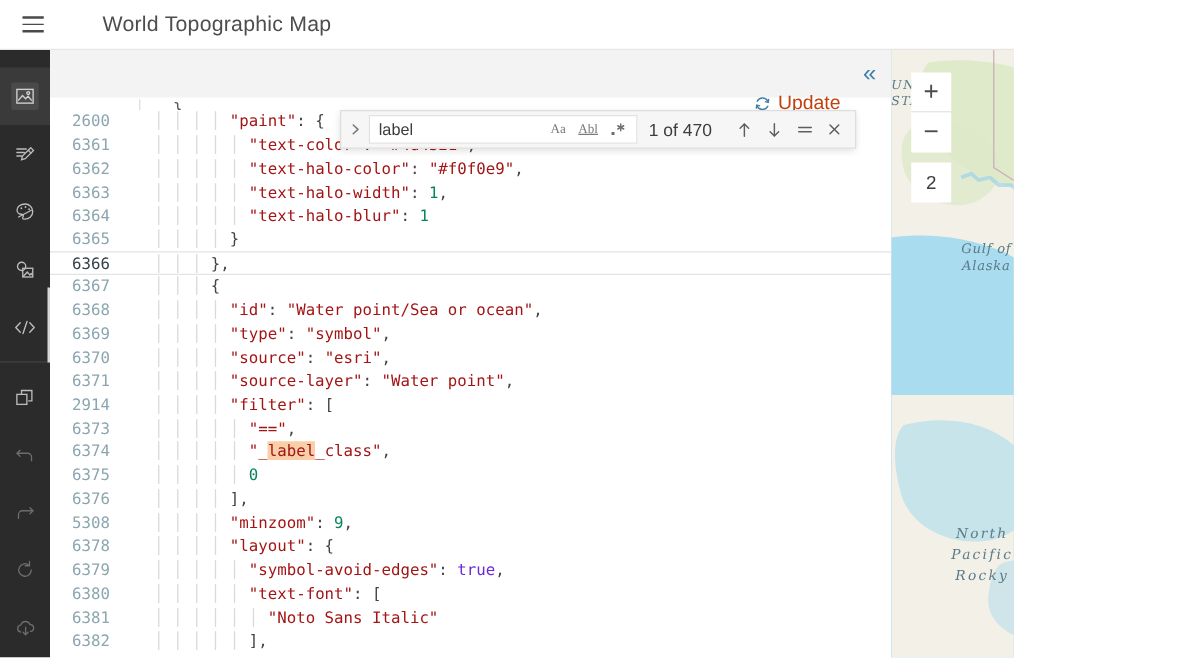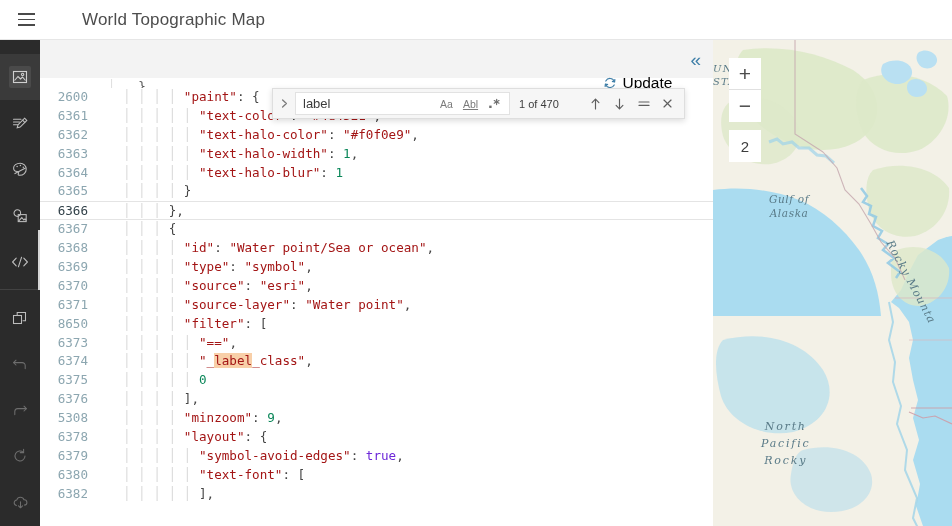--- a/index.html
+++ b/index.html
@@ -2,21 +2,21 @@
 <html><head>
 <meta charset="utf-8">
 <style>
   * { box-sizing: border-box; margin: 0; padding: 0; }
   html, body {
     width: 952px; height: 526px;
     overflow: hidden;
     font-family: "Liberation Sans", sans-serif;
     background: #ffffff;
   }
-  #app { position: relative; width: 952px; height: 526px; overflow: hidden; }
+  #app { position: relative; width: 811px; height: 526px; overflow: hidden; }
 
   
   .header {
     position: absolute; left: 0; top: 0; width: 952px; height: 40px;
     background: #ffffff;
     border-bottom: 1px solid #e6e6e6;
     display: flex; align-items: center;
   }
   .hamburger {
     width: 40px; height: 40px; margin-left: 6px;
@@ -64,21 +64,21 @@
   }
   .editor-topbar {
     position: absolute; left: 0; top: 0; width: 673px; height: 38px;
     background: #f3f3f3;
     display: flex; align-items: center; justify-content: flex-end;
     padding-right: 10px; gap: 10px;
     z-index: 5;
   }
   .update-btn {
     display: flex; align-items: center; gap: 5px;
-    color: #000000; font-size: 15.5px; cursor: pointer;
+    color: #c2410c; font-size: 15.5px; cursor: pointer;
     padding: 2px 4px;
     margin-top: 48px;
   }
   .collapse-btn {
     color: #3f7fa8; font-size: 19px; cursor: pointer;
     line-height: 1; padding: 0 4px;
     letter-spacing: -2px;
   }
 
   
@@ -135,25 +135,25 @@
     display: flex; align-items: center;
   }
   .find-input {
     border: 0; outline: none; background: transparent;
     font-size: 13px; color: #3b3b3b; width: 130px; padding-left: 7px;
     font-family: "Liberation Sans", sans-serif;
   }
   .find-opts { display: flex; align-items: center; gap: 5px; margin-left: auto; padding-right: 5px; }
   .opt {
     width: 19px; height: 19px; display:flex; align-items:center; justify-content:center;
-    color: #7a7a7a; font-size: 10.5px; cursor: pointer; border-radius: 2px;
+    color: #7a7a7a; font-size: 10.5px; cursor: pointer; border-radius: 2px; font-family: Liberation Serif, serif;
   }
   .opt.abl { text-decoration: underline; }
   .find-count {
-    font-size: 11px; color: #3d3d3d; margin-left: 9px; white-space: nowrap;
+    font-size: 14px; color: #3d3d3d; margin-left: 9px; white-space: nowrap;
   }
   .find-actions { display: flex; align-items: center; gap: 5px; margin-left: auto; padding-right: 7px; }
   .fa {
     width: 19px; height: 19px; display:flex; align-items:center; justify-content:center;
     color: #5e5e5e; cursor: pointer;
   }
 
   
   .map {
     position: absolute; left: 713px; top: 40px; width: 239px; height: 486px;
@@ -341,29 +341,30 @@
           <div class="row"><div class="ln">6362</div><div class="code-text"><span class="gutter-line">  │ </span><span class="gutter-line">│ </span><span class="gutter-line">│ </span><span class="gutter-line">│ </span><span class="gutter-line">│ </span><span class="tk-key">"text-halo-color"</span><span class="tk-punct">: </span><span class="tk-str">"#f0f0e9"</span><span class="tk-punct">,</span></div></div>
           <div class="row"><div class="ln">6363</div><div class="code-text"><span class="gutter-line">  │ </span><span class="gutter-line">│ </span><span class="gutter-line">│ </span><span class="gutter-line">│ </span><span class="gutter-line">│ </span><span class="tk-key">"text-halo-width"</span><span class="tk-punct">: </span><span class="tk-num">1</span><span class="tk-punct">,</span></div></div>
           <div class="row"><div class="ln">6364</div><div class="code-text"><span class="gutter-line">  │ </span><span class="gutter-line">│ </span><span class="gutter-line">│ </span><span class="gutter-line">│ </span><span class="gutter-line">│ </span><span class="tk-key">"text-halo-blur"</span><span class="tk-punct">: </span><span class="tk-num">1</span></div></div>
           <div class="row"><div class="ln">6365</div><div class="code-text"><span class="gutter-line">  │ </span><span class="gutter-line">│ </span><span class="gutter-line">│ </span><span class="gutter-line">│ </span><span class="tk-punct">}</span></div></div>
           <div class="row current"><div class="ln">6366</div><div class="code-text"><span class="gutter-line">  │ </span><span class="gutter-line">│ </span><span class="gutter-line">│ </span><span class="tk-punct">},</span></div></div>
           <div class="row"><div class="ln">6367</div><div class="code-text"><span class="gutter-line">  │ </span><span class="gutter-line">│ </span><span class="gutter-line">│ </span><span class="tk-punct">{</span></div></div>
           <div class="row"><div class="ln">6368</div><div class="code-text"><span class="gutter-line">  │ </span><span class="gutter-line">│ </span><span class="gutter-line">│ </span><span class="gutter-line">│ </span><span class="tk-key">"id"</span><span class="tk-punct">: </span><span class="tk-str">"Water point/Sea or ocean"</span><span class="tk-punct">,</span></div></div>
           <div class="row"><div class="ln">6369</div><div class="code-text"><span class="gutter-line">  │ </span><span class="gutter-line">│ </span><span class="gutter-line">│ </span><span class="gutter-line">│ </span><span class="tk-key">"type"</span><span class="tk-punct">: </span><span class="tk-str">"symbol"</span><span class="tk-punct">,</span></div></div>
           <div class="row"><div class="ln">6370</div><div class="code-text"><span class="gutter-line">  │ </span><span class="gutter-line">│ </span><span class="gutter-line">│ </span><span class="gutter-line">│ </span><span class="tk-key">"source"</span><span class="tk-punct">: </span><span class="tk-str">"esri"</span><span class="tk-punct">,</span></div></div>
           <div class="row"><div class="ln">6371</div><div class="code-text"><span class="gutter-line">  │ </span><span class="gutter-line">│ </span><span class="gutter-line">│ </span><span class="gutter-line">│ </span><span class="tk-key">"source-layer"</span><span class="tk-punct">: </span><span class="tk-str">"Water point"</span><span class="tk-punct">,</span></div></div>
-          <div class="row"><div class="ln">8650</div><div class="code-text"><span class="gutter-line">  │ </span><span class="gutter-line">│ </span><span class="gutter-line">│ </span><span class="gutter-line">│ </span><span class="tk-key">"filter"</span><span class="tk-punct">: [</span></div></div>
+          <div class="row"><div class="ln">2914</div><div class="code-text"><span class="gutter-line">  │ </span><span class="gutter-line">│ </span><span class="gutter-line">│ </span><span class="gutter-line">│ </span><span class="tk-key">"filter"</span><span class="tk-punct">: [</span></div></div>
           <div class="row"><div class="ln">6373</div><div class="code-text"><span class="gutter-line">  │ </span><span class="gutter-line">│ </span><span class="gutter-line">│ </span><span class="gutter-line">│ </span><span class="gutter-line">│ </span><span class="tk-str">"=="</span><span class="tk-punct">,</span></div></div>
           <div class="row"><div class="ln">6374</div><div class="code-text"><span class="gutter-line">  │ </span><span class="gutter-line">│ </span><span class="gutter-line">│ </span><span class="gutter-line">│ </span><span class="gutter-line">│ </span><span class="tk-str">"_</span><span class="tk-str hl">label</span><span class="tk-str">_class"</span><span class="tk-punct">,</span></div></div>
           <div class="row"><div class="ln">6375</div><div class="code-text"><span class="gutter-line">  │ </span><span class="gutter-line">│ </span><span class="gutter-line">│ </span><span class="gutter-line">│ </span><span class="gutter-line">│ </span><span class="tk-num">0</span></div></div>
           <div class="row"><div class="ln">6376</div><div class="code-text"><span class="gutter-line">  │ </span><span class="gutter-line">│ </span><span class="gutter-line">│ </span><span class="gutter-line">│ </span><span class="tk-punct">],</span></div></div>
           <div class="row"><div class="ln">5308</div><div class="code-text"><span class="gutter-line">  │ </span><span class="gutter-line">│ </span><span class="gutter-line">│ </span><span class="gutter-line">│ </span><span class="tk-key">"minzoom"</span><span class="tk-punct">: </span><span class="tk-num">9</span><span class="tk-punct">,</span></div></div>
           <div class="row"><div class="ln">6378</div><div class="code-text"><span class="gutter-line">  │ </span><span class="gutter-line">│ </span><span class="gutter-line">│ </span><span class="gutter-line">│ </span><span class="tk-key">"layout"</span><span class="tk-punct">: {</span></div></div>
           <div class="row"><div class="ln">6379</div><div class="code-text"><span class="gutter-line">  │ </span><span class="gutter-line">│ </span><span class="gutter-line">│ </span><span class="gutter-line">│ </span><span class="gutter-line">│ </span><span class="tk-key">"symbol-avoid-edges"</span><span class="tk-punct">: </span><span class="tk-bool">true</span><span class="tk-punct">,</span></div></div>
           <div class="row"><div class="ln">6380</div><div class="code-text"><span class="gutter-line">  │ </span><span class="gutter-line">│ </span><span class="gutter-line">│ </span><span class="gutter-line">│ </span><span class="gutter-line">│ </span><span class="tk-key">"text-font"</span><span class="tk-punct">: [</span></div></div>
+          <div class="row"><div class="ln">6381</div><div class="code-text"><span class="gutter-line">  │ </span><span class="gutter-line">│ </span><span class="gutter-line">│ </span><span class="gutter-line">│ </span><span class="gutter-line">│ </span><span class="gutter-line">│ </span><span class="tk-str">"Noto Sans Italic"</span></div></div>
           <div class="row"><div class="ln">6382</div><div class="code-text"><span class="gutter-line">  │ </span><span class="gutter-line">│ </span><span class="gutter-line">│ </span><span class="gutter-line">│ </span><span class="gutter-line">│ </span><span class="tk-punct">],</span></div></div>
         </div>
     </div>
 
     <div class="find">
       <div class="find-toggle">
         <svg width="11" height="11" viewBox="0 0 11 11" fill="none" stroke="#7b7b7b" stroke-width="1.3" stroke-linecap="round" stroke-linejoin="round">
             <path d="M3.6 2 L7.4 5.5 3.6 9"></path>
           </svg>
       </div>

